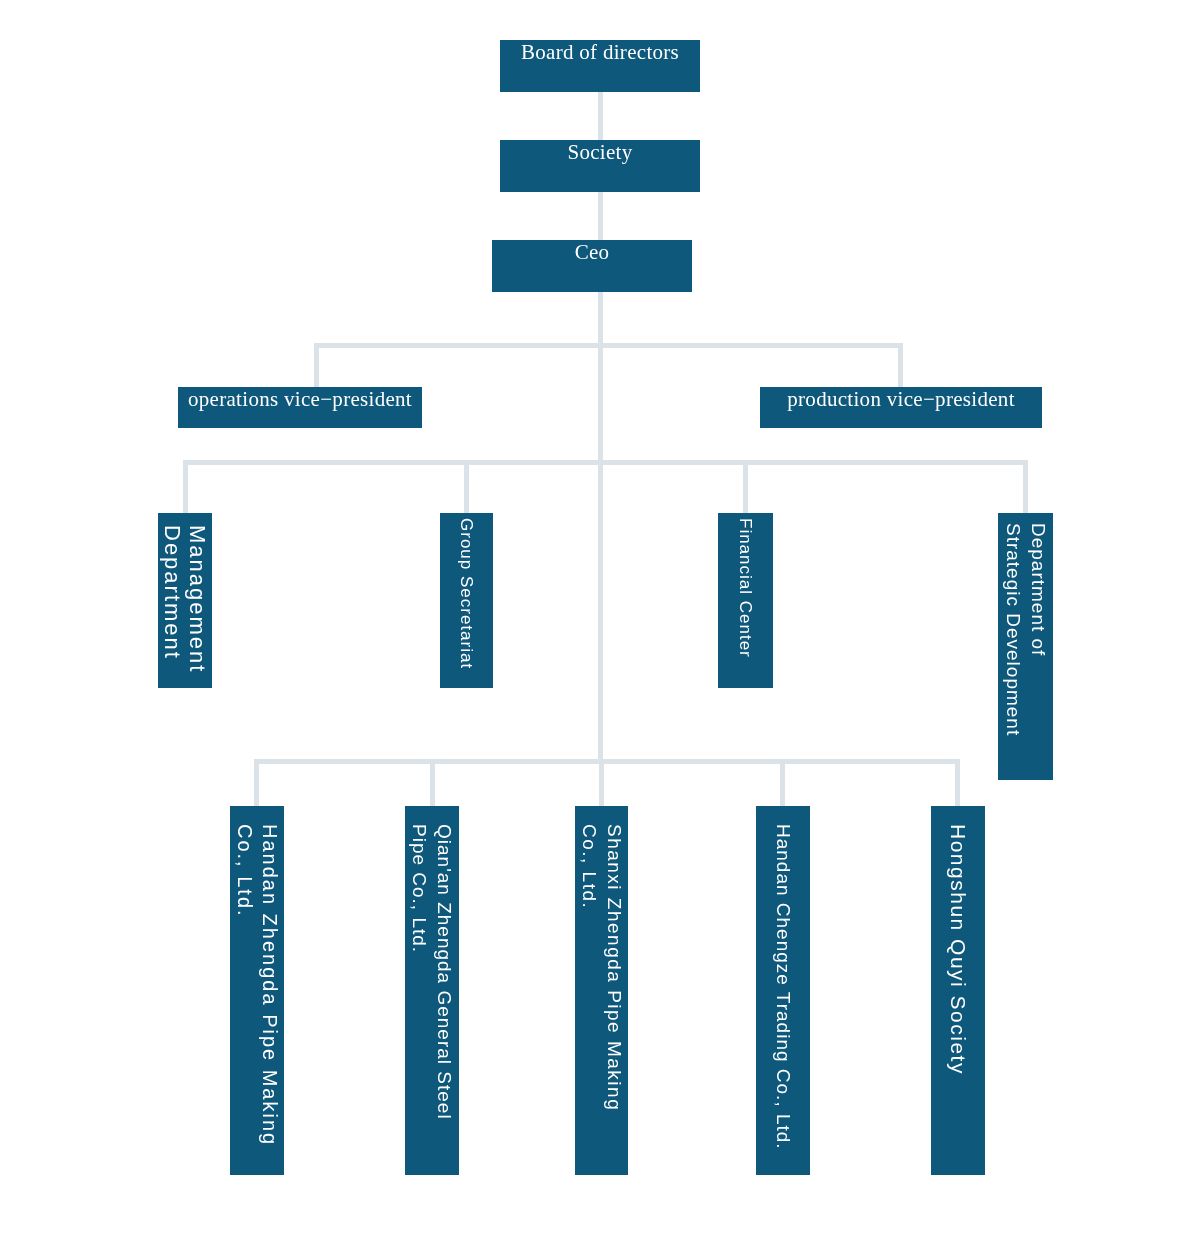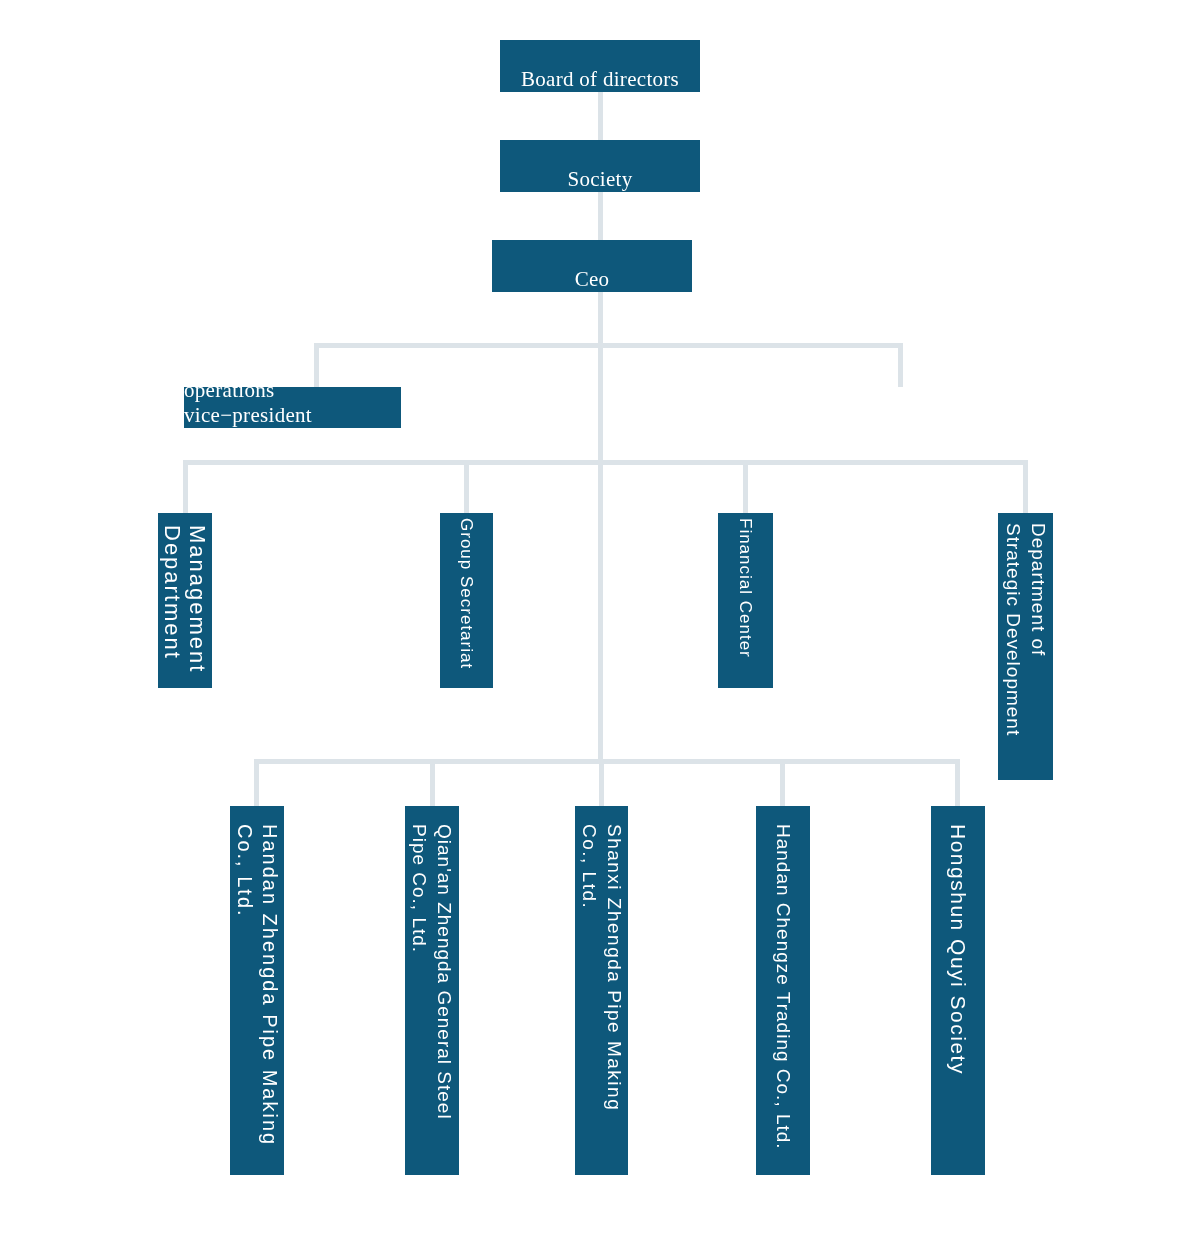--- a/index.html
+++ b/index.html
@@ -1,18 +1,18 @@
 <!DOCTYPE html>
 <html style="--box: #0e587b; --ink: #ffffff; --line: #dce3e8; --bg: #ffffff;"><head>
 <meta charset="utf-8">
 <style>
   html,body{margin:0;padding:0;background:#fff;}
   .stage{position:relative;width:1200px;height:1253px;background:var(--bg,#ffffff);overflow:hidden;}
   .line{position:absolute;background:var(--line,#dce3e8);}
-  .node{position:absolute;display:flex;align-items:flex-end;justify-content:center;
+  .node{position:absolute;display:flex;align-items:flex-start;justify-content:center;
         background:var(--box,#0e587b);color:var(--ink,#ffffff);box-sizing:border-box;}
   .hnode{font-family:"Liberation Serif","DejaVu Serif",serif;font-size:21px;letter-spacing:.3px;}
   .vnode{align-items:flex-start;font-family:"Liberation Sans","DejaVu Sans",sans-serif;}
   .vnode .vt{writing-mode:vertical-rl;white-space:pre-line;text-align:left;line-height:25px;}
   .n-mgmt  .vt{font-size:22px;letter-spacing:2px;  padding-top:12px;}
   .n-sec   .vt{font-size:17px;letter-spacing:1px;  padding-top:5px;}
   .n-fin   .vt{font-size:17px;letter-spacing:1px;  padding-top:5px;}
   .n-strat .vt{font-size:19px;letter-spacing:1px;  padding-top:10px;}
   .n-hz    .vt{font-size:20px;letter-spacing:2px;  padding-top:18px;}
   .n-qa    .vt{font-size:19px;letter-spacing:1px;  padding-top:18px;}
@@ -49,22 +49,25 @@
   <div class="node hnode" style="left:500px;top:40px;width:200px;height:52px">
     <span>Board of directors</span>
   </div>
   <div class="node hnode" style="left:500px;top:140px;width:200px;height:52px">
     <span>Society</span>
   </div>
   <div class="node hnode" style="left:492px;top:240px;width:200px;height:52px">
     <span>Ceo</span>
   </div>
 
-  <div class="node hnode" style="left:184px;top:387px;width:217px;height:41px">
+  <div class="node hnode" style="left:178px;top:387px;width:244px;height:41px">
     <span>operations vice−president</span>
+  </div>
+  <div class="node hnode" style="left:760px;top:387px;width:282px;height:41px">
+    <span>production vice−president</span>
   </div>
 
   <div class="node vnode n-mgmt" style="left:158px;top:513px;width:54px;height:175px">
     <span class="vt">Management
 Department</span>
   </div>
   <div class="node vnode n-sec" style="left:440px;top:513px;width:53px;height:175px">
     <span class="vt">Group Secretariat</span>
   </div>
   <div class="node vnode n-fin" style="left:718px;top:513px;width:55px;height:175px">

